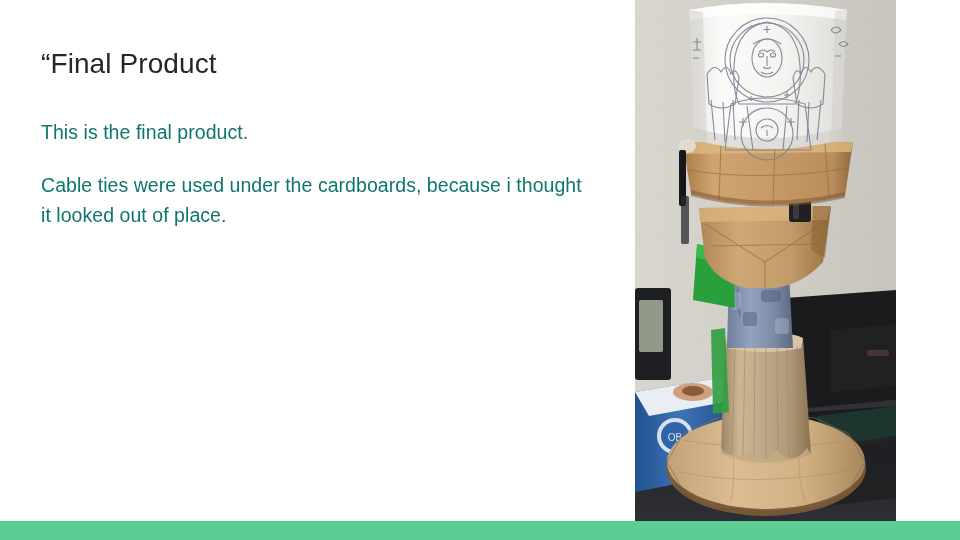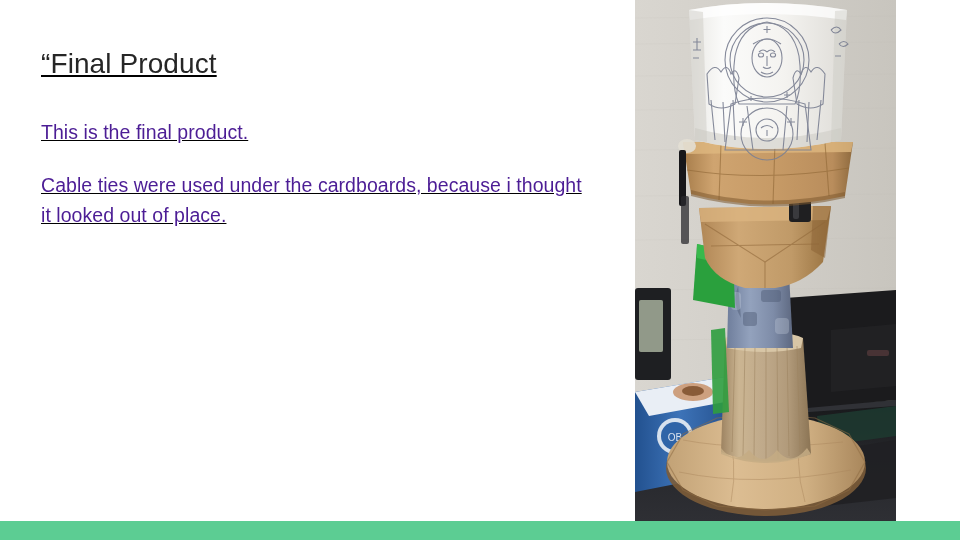--- a/index.html
+++ b/index.html
@@ -19,39 +19,38 @@
     inset: 0;
     background: #ffffff;
   }
 
   
   .text-col {
     position: absolute;
     left: 41px;
     top: 46px;
     width: 548px;
-    text-decoration: underline;
   }
   .slide-title {
     font-size: 28px;
     font-weight: 400;
     color: #262626;
     letter-spacing: 0.1px;
     line-height: 1.25;
     margin: 0 0 36px 0;
   }
   .body-list {
     margin: 0;
     padding: 0;
     list-style: none;
   }
   .body-para {
     font-size: 19.5px;
     font-weight: 400;
-    color: #4c1d95;
+    color: #0f766e;
     line-height: 30px;
     margin: 0 0 23px 0;
     letter-spacing: 0.05px;
   }
   .body-para:last-child { margin-bottom: 8px; }
 
   
   .photo-frame {
     position: absolute;
     left: 635px;

